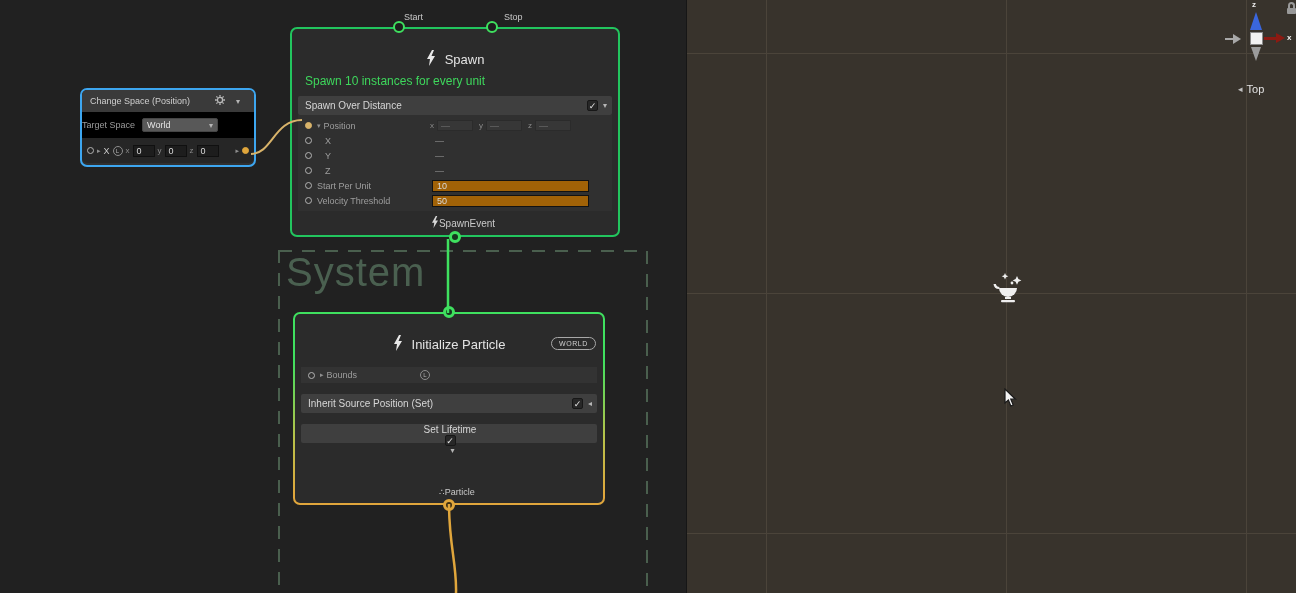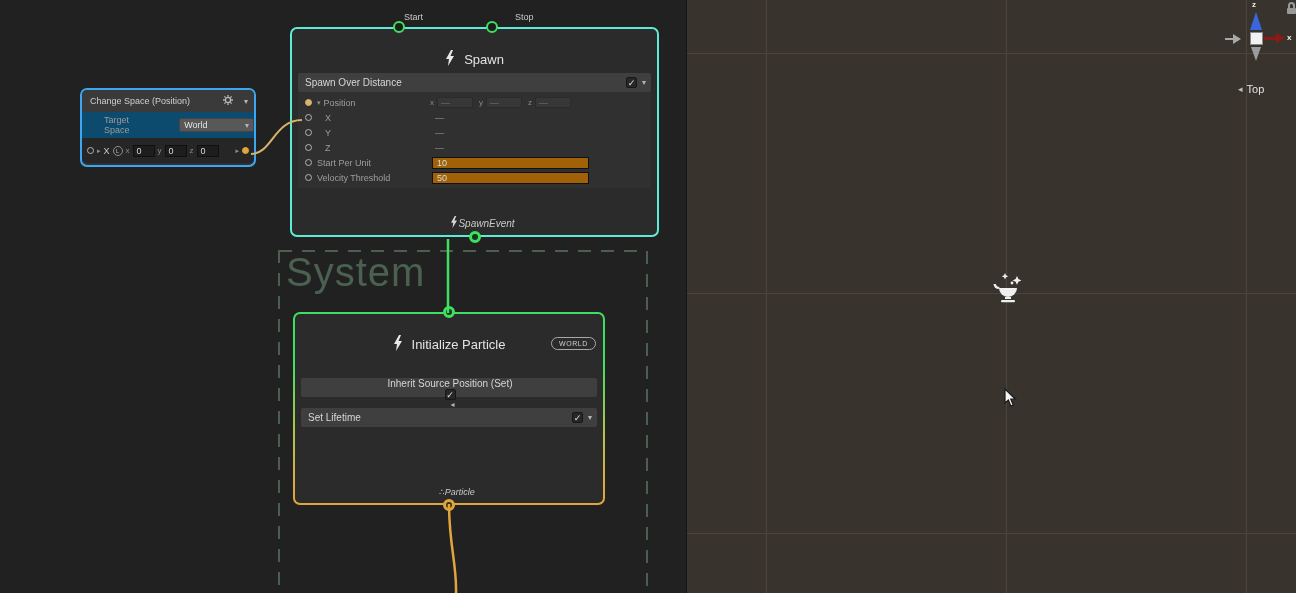--- a/index.html
+++ b/index.html
@@ -29,40 +29,40 @@
   .checkbox { width:11px; height:11px; background:#272727; border:1px solid #171717; border-radius:2px; color:#e5e5e5; font-size:9px; line-height:10px; text-align:center; flex:none; }
   .chev { color:#b5b5b5; font-size:8px; margin-left:5px; }
   .rows { background:#303030; padding:3px 0; }
   .row { height:15px; display:flex; align-items:center; padding-left:7px; font-size:9px; color:#9d9d9d; position:relative; }
   .port { width:7px; height:7px; border-radius:50%; border:1px solid #b3b3b3; background:transparent; flex:none; margin-right:5px; }
   .port.tan { background:#d8b36a; border-color:#d8b36a; }
   .port.orange { background:#e0a63c; border-color:#e0a63c; }
   .tri { font-size:7px; color:#8f8f8f; margin-right:3px; }
   .field { background:#a16207; border:1px solid #121212; height:12px; font-size:9px; color:#dadada; display:flex; align-items:center; padding:0 4px; }
   .val { position:absolute; left:137px; color:#8a8a8a; }
-  .ctx-footer { position:absolute; bottom:5px; left:16px; right:0; display:flex; justify-content:center; align-items:center; gap:0; font-size:10px; color:#c9c9c9;font-style:italic; }
+  .ctx-footer { position:absolute; bottom:5px; left:16px; right:0; display:flex; justify-content:center; align-items:center; gap:0; font-size:10px; color:#c9c9c9; }
   .donut { position:absolute; left:50%; transform:translateX(-50%); width:12px; height:12px; border-radius:50%; }
   .donut.green-out { bottom:-8px; background:#16361f; border:3px solid #3fe05f; }
   .donut.green-in  { top:-8px;    background:#16361f; border:3px solid #3fe05f; }
   .donut.orange-out{ bottom:-8px; background:#3e2f12; border:3px solid #e0a63c; }
   .circle-l { width:10px; height:10px; border:1px solid #8d8d8d; border-radius:50%; color:#b5b5b5; font-size:6px; line-height:9px; text-align:center; flex:none; }
 
   
   .node.change { left:80px; top:88px; width:176px; height:79px; border:2px solid #3da6f0; background:#303030; }
-  .cs-header { height:22px; background:#3a3a3a; border-radius:5px 5px 0 0; display:flex; align-items:center; padding:0 6px 0 8px; color:#cfcfcf; font-size:9px; }
+  .cs-header { height:22px; background:#3a3a3a; border-radius:5px 5px 0 0; display:flex; align-items:center; padding:0 14px 0 8px; color:#cfcfcf; font-size:9px; }
   .cs-header .sp { flex:1; }
-  .cs-mid { height:26px; background:#0c4a6e; display:flex; align-items:center; padding-left:22px; font-size:9px; color:#9b9b9b;gap:16px; }
+  .cs-mid { height:26px; background:#000000; display:flex; align-items:center; font-size:9px; color:#9b9b9b; }
   .cs-drop { margin-left:7px; width:76px; height:14px; background:#585858; border:1px solid #454545; border-radius:2px; display:flex; align-items:center; font-size:9px; color:#e4e4e4; padding:0 4px; }
   .cs-drop .sp { flex:1; }
   .cs-bot { height:25px; background:#262626; border-radius:0 0 5px 5px; display:flex; align-items:center; padding:0 5px; font-size:9px; color:#cccccc; gap:3px; }
   .mini-field { width:22px; height:12px; background:#1d1d1d; border:1px solid #101010; font-size:9px; color:#dadada; display:flex; align-items:center; padding-left:3px; }
   .ax { color:#8a8a8a; font-size:8px; }
 
   
-  .node.spawn { left:290px; top:27px; width:369px; height:210px; border:2px solid #5eead4; }
+  .node.spawn { left:290px; top:27px; width:330px; height:210px; border:2px solid #22c55e; }
   .flow-label { position:absolute; top:-17px; font-size:9px; color:#c9c9c9; }
   .flow-port { position:absolute; top:-8px; width:12px; height:12px; border:2px solid #3fe05f; border-radius:50%; background:#1d1d1d; }
   .ctx-note { color:#3ed75c; font-size:12px; margin:1px 0 8px 13px; }
   .block { margin:0 6px; }
   .lbl-ind { margin-left:8px; }
   .field.wide { position:absolute; left:134px; width:157px; }
   .axes { position:absolute; left:132px; display:flex; align-items:center; gap:6px; }
   .axgrp { display:flex; align-items:center; gap:3px; }
   .dash-field { width:36px; height:11px; background:#373737; border:1px solid #2b2b2b; color:#6d6d6d; font-size:9px; display:flex; align-items:center; padding-left:3px; }
 
@@ -75,22 +75,22 @@
     border:2px solid transparent;
     background:linear-gradient(#2b2b2b,#2b2b2b) padding-box,
                linear-gradient(to bottom,#3fe05f 25%,#b8c24a 65%,#e0a63c 95%) border-box;
   }
   .badge { position:absolute; right:7px; top:7px; border:1px solid #a8a8a8; border-radius:8px; font-size:7px; letter-spacing:.6px; color:#cfcfcf; padding:2px 7px; }
   .grp1 { margin:9px 6px 0; display:flex; flex-direction:column; gap:2px; }
   .grp1 .row { height:16px; background:#333333; }
   .cap-lbl { margin-left:14px; }
   .field.cfield { position:absolute; left:131px; width:158px; background:#272727; border:none; height:13px; }
   .circle-l.bpos { position:absolute; left:119px; }
-  .bh.b-inherit { margin:11px 6px 0;flex-direction:column; }
-  .bh.b-lifetime { margin:11px 6px 0; }
+  .bh.b-inherit { margin:11px 6px 0; }
+  .bh.b-lifetime { margin:11px 6px 0;flex-direction:column; }
   .row.lrow { margin:9px 6px 0; background:#303030; height:16px; }
   .field.lfield { position:absolute; left:131px; width:158px; }
   .p-icon { font-size:9px; color:#cfcfcf; }
   .init .ctx-footer { font-size:9px; bottom:6px; }
 
   
   .edges { position:absolute; left:0; top:0; width:686px; height:593px; z-index:5; pointer-events:none; }
 
   
   .gizmo-cube { position:absolute; left:563px; top:32px; width:13px; height:13px; background:#f2f2f2; border:1px solid #8a8a8a; }
@@ -158,32 +158,33 @@
       <span class="ax">z</span>
       <span class="mini-field">0</span>
       <span style="flex:1;"></span>
       <span class="tri" style="margin-right:0;">▸</span>
       <span class="port orange" style="margin-right:0;"></span>
     </div>
   </div>
 
   <div class="node spawn">
     <div class="flow-label" style="left:112px;">Start</div>
-    <div class="flow-label" style="left:223px;">Stop</div>
+    <div class="flow-label" style="left:212px;">Stop</div>
     <div class="flow-port" style="left:101px;"></div>
     <div class="flow-port" style="left:194px;"></div>
 
     <div class="ctx-header">
       <span>
         <svg width="10" height="16" viewBox="0 0 10 16">
             <path d="M6 0 L1 9 H4 L3 16 L9 6 H5.5 L8 0 Z" fill="#e8e8e8"></path>
           </svg>
       </span>
       <span>Spawn</span>
     </div>
+    <div class="ctx-note">Spawn 10 instances for every unit</div>
 
     <div class="block">
       <div class="bh">
         <span>Spawn Over Distance</span>
         <span class="sp"></span>
         <span class="checkbox">✓</span>
         <span class="chev">▾</span>
       </div>
       <div class="rows">
         <div class="row">
@@ -250,20 +251,26 @@
       <span>
         <svg width="10" height="16" viewBox="0 0 10 16">
             <path d="M6 0 L1 9 H4 L3 16 L9 6 H5.5 L8 0 Z" fill="#e8e8e8"></path>
           </svg>
       </span>
       <span>Initialize Particle</span>
       <span class="badge">WORLD</span>
     </div>
 
     <div class="grp1">
+      <div class="row">
+        <span class="port"></span>
+        <span class="tri">▸</span>
+        <span>Bounds</span>
+        <span class="circle-l bpos">L</span>
+      </div>
     </div>
 
     <div class="bh b-inherit">
       <span>Inherit Source Position (Set)</span>
       <span class="sp"></span>
       <span class="checkbox">✓</span>
       <span class="chev">◂</span>
     </div>
 
     <div class="bh b-lifetime">

